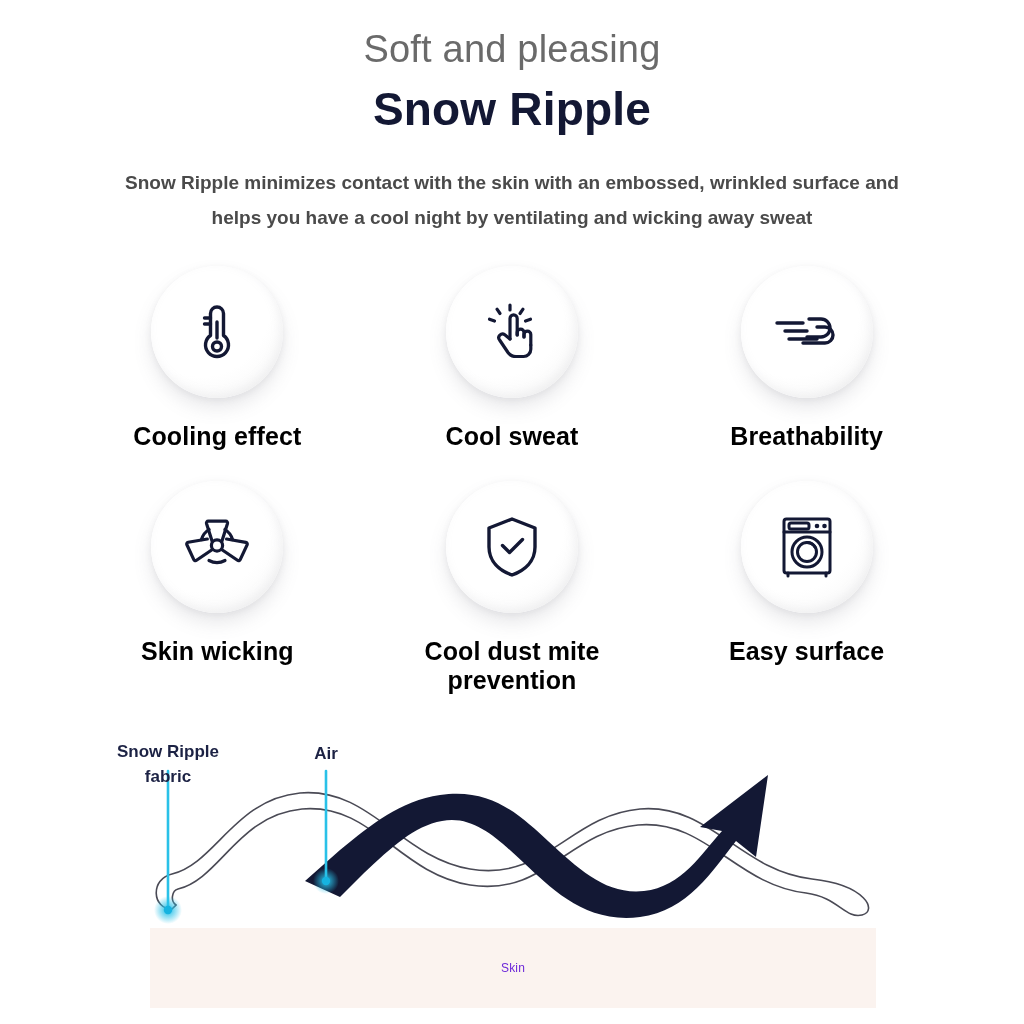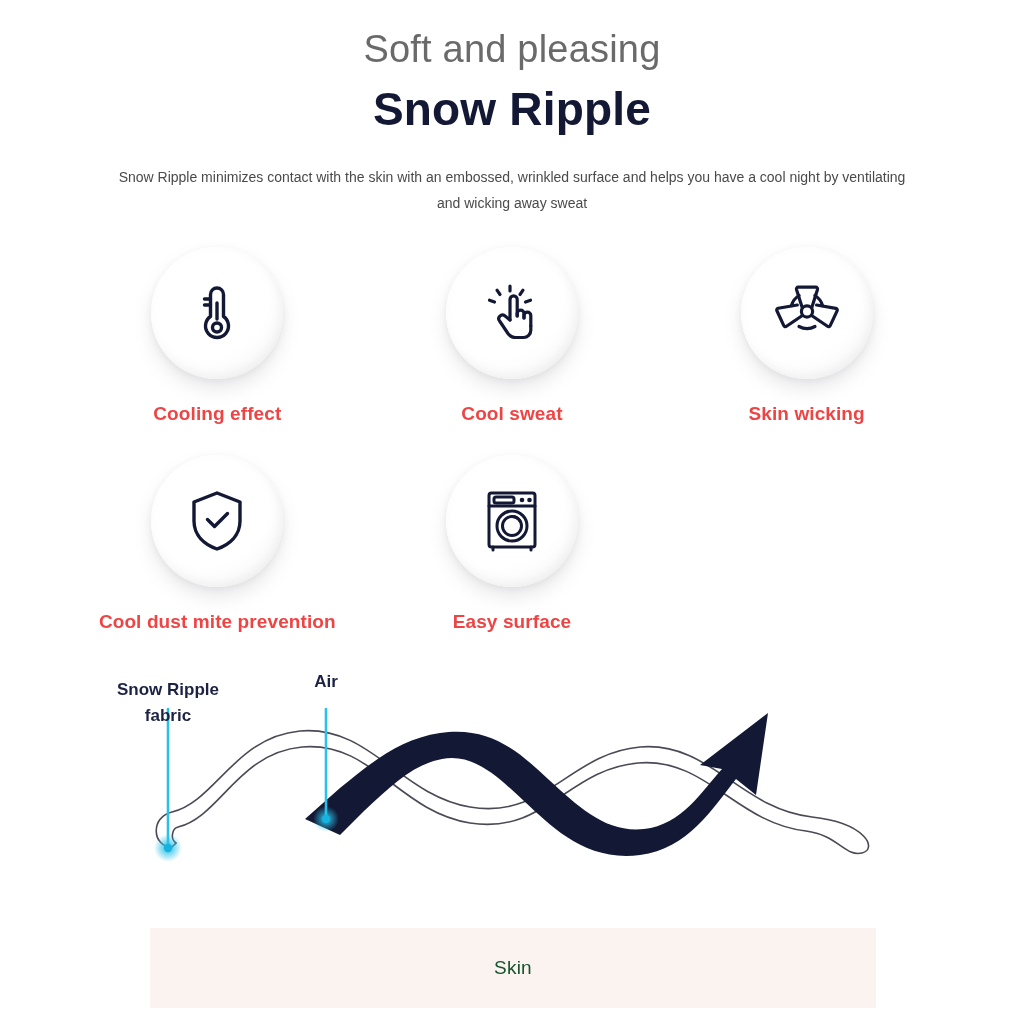--- a/index.html
+++ b/index.html
@@ -38,22 +38,22 @@
     font-weight: 700;
     color: #131834;
     letter-spacing: 0.2px;
     line-height: 1.3;
     margin-top: 6px;
   }
 
   .desc {
     margin: 26px auto 0;
     width: 790px;
-    font-size: 14px;
-    font-weight: 400;
+    font-size: 19px;
+    font-weight: 700;
     color: #4a4a4a;
     line-height: 1.85;
     text-align: center;
   }
 
   
   .features {
     margin-top: 30px;
     display: grid;
     grid-template-columns: repeat(3, 1fr);
@@ -79,23 +79,23 @@
       inset 3px 4px 10px rgba(255,255,255,0.9);
     display: flex;
     align-items: center;
     justify-content: center;
   }
 
   .bubble svg { display: block; }
 
   .feature-label {
     margin-top: 24px;
-    font-size: 19px;
+    font-size: 25px;
     font-weight: 700;
-    color: #ef4444;
+    color: #000000;
     text-align: center;
     letter-spacing: 0.1px;
   }
 
   
   .diagram {
     position: relative;
     margin-top: 34px;
     height: 235px;
   }
@@ -106,39 +106,39 @@
     position: absolute;
     font-size: 17px;
     font-weight: 700;
     color: #1c2244;
     text-align: center;
     line-height: 1.5;
     white-space: pre-line;
   }
 
   #callout-fabric { left: 108px; top: 10px; width: 120px; }
-  #callout-air    { left: 280px; top: 2px; width: 92px; }
+  #callout-air    { left: 280px; top: 12px; width: 92px; }
 
   
   .skin-bar {
     position: absolute;
     left: 150px;
     top: 928px;
     width: 726px;
     height: 80px;
     background: #fbf3ef;
     display: flex;
     align-items: center;
     justify-content: center;
   }
 
   .skin-label {
-    font-size: 19px;
+    font-size: 12px;
     font-weight: 400;
-    color: #14532d;
+    color: #6d28d9;
     letter-spacing: 0.2px;
   }
 </style>
 </head>
 <body>
 
 <div class="page">
 
   <div class="header">
     <div class="eyebrow">Soft and pleasing</div>
@@ -179,20 +179,34 @@
             <path d="M36.2 34 V31.5 a3.4 3.4 0 0 1 6.8 0 V36"></path>
             <path d="M43 36 V33.5 a3.4 3.4 0 0 1 6.8 0 V44"></path>
 
             <path d="M29 38 l-5.2 -4.2 a3.7 3.7 0 0 0 -5.2 5.2 L27 51.5 a10 10 0 0 0 8 4 h7.6 a7.2 7.2 0 0 0 7.2 -7.2 V44"></path>
           </svg>
         </span>
       </div>
       <div class="feature-label">Cool sweat</div>
     </div>
 
+    <div class="feature">
+      <div class="bubble">
+        <span>
+          <svg width="68" height="48" viewBox="0 0 68 48" fill="none" stroke="#131834" stroke-width="3.4" stroke-linecap="round" stroke-linejoin="round">
+            <path d="M4 15 H30"></path>
+            <path d="M12 23 H34"></path>
+            <path d="M16 31 H44"></path>
+            <path d="M36 11 h12 a9 9 0 0 1 0 18 H34"></path>
+            <path d="M44 19 h8 a8 8 0 0 1 0 16 H30"></path>
+          </svg>
+        </span>
+      </div>
+      <div class="feature-label">Breathability</div>
+    </div>
 
     <div class="feature">
       <div class="bubble">
         <span>
           <svg width="64" height="60" viewBox="0 0 64 60" fill="none" stroke="#131834" stroke-width="3.2" stroke-linecap="round" stroke-linejoin="round">
 
             <path d="M27.2 24.5 L21.5 6.5 a1.8 1.8 0 0 1 1.7 -2.3 h17.6 a1.8 1.8 0 0 1 1.7 2.3 L36.8 24.5"></path>
 
             <path d="M27.4 32.5 L11.5 43.3 a1.8 1.8 0 0 1 -2.7 -0.7 L1.9 27.8 a1.8 1.8 0 0 1 1.3 -2.5 L22.3 22"></path>
 

